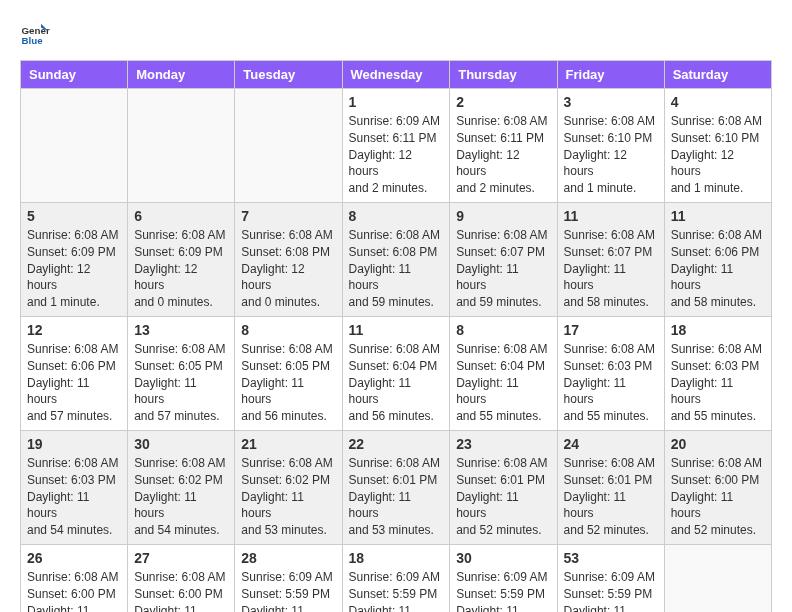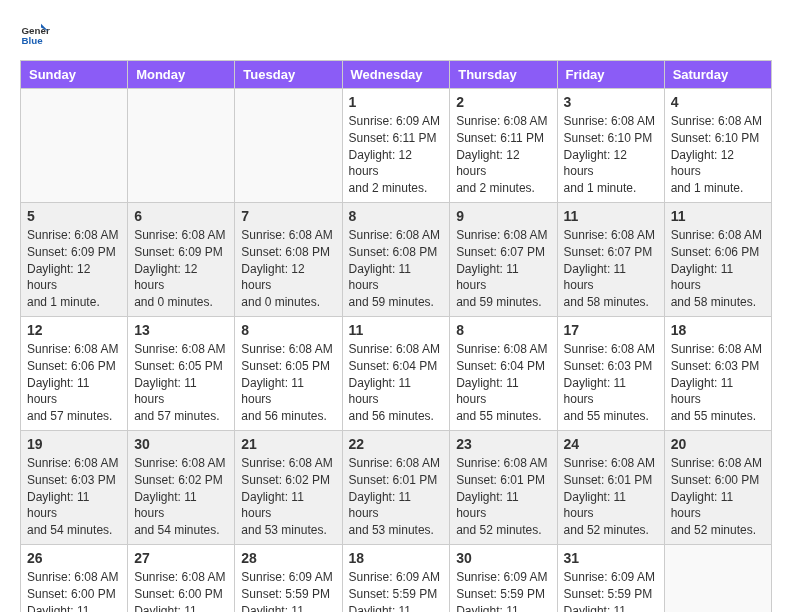--- a/index.html
+++ b/index.html
@@ -232,19 +232,19 @@
         </td>
         <td>
           <span class="day-number">18</span>
           <div class="day-info">Sunrise: 6:09 AM<br>Sunset: 5:59 PM<br>Daylight: 11 hours<br>and 50 minutes.</div>
         </td>
         <td>
           <span class="day-number">30</span>
           <div class="day-info">Sunrise: 6:09 AM<br>Sunset: 5:59 PM<br>Daylight: 11 hours<br>and 49 minutes.</div>
         </td>
         <td>
-          <span class="day-number">31</span>
+          <span class="day-number">53</span>
           <div class="day-info">Sunrise: 6:09 AM<br>Sunset: 5:59 PM<br>Daylight: 11 hours<br>and 49 minutes.</div>
         </td>
         <td class="empty"></td>
       </tr>
     </tbody>
 </table>
 
 </body></html>

